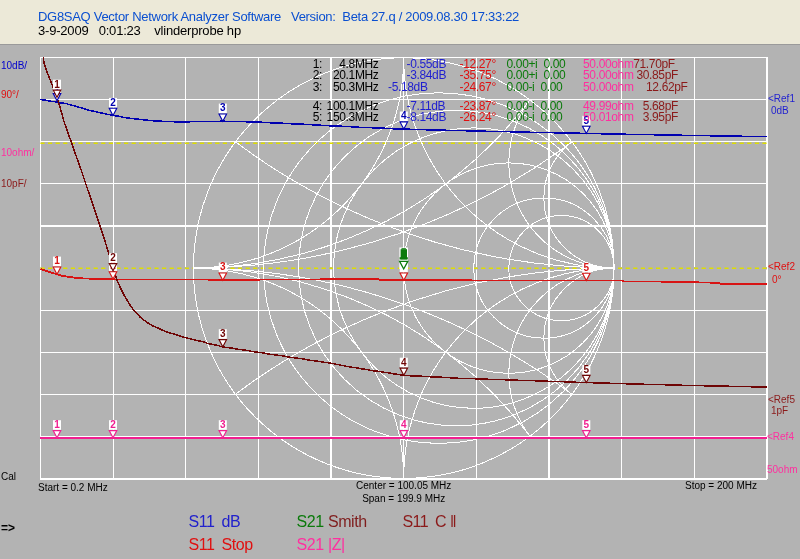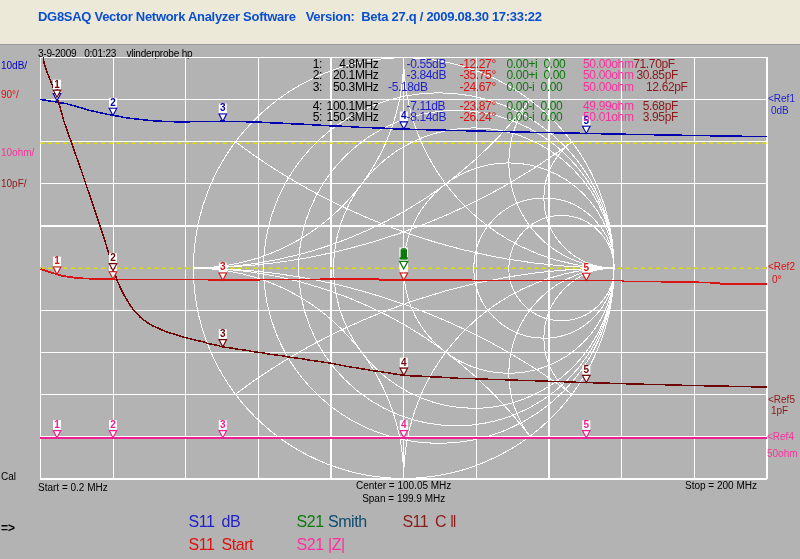--- a/index.html
+++ b/index.html
@@ -1,18 +1,18 @@
 <!DOCTYPE html>
 <html><head><meta charset="utf-8"><style>
 html,body{margin:0;padding:0;width:800px;height:559px;overflow:hidden}
 body{background:#b3b3b3;font-family:"Liberation Sans",sans-serif;position:relative}
 .abs{position:absolute;white-space:nowrap}
 #band{left:0;top:0;width:800px;height:44px;background:#ece9d8;border-bottom:1px solid #9a9a9a}
-#title{left:38px;top:9px;font-size:13px;letter-spacing:-0.29px;font-weight:bold;color:#0a4fd0}
-#date{left:38px;top:48px;font-size:10px;letter-spacing:-0.2px;color:#000}
+#title{left:38px;top:9px;font-size:13px;letter-spacing:-0.29px;font-weight:normal;color:#0a4fd0}
+#date{left:38px;top:23px;font-size:13px;letter-spacing:-0.2px;color:#000}
 .lab{font-size:10px}
 .lg{font-size:16px;letter-spacing:-0.45px}
 .tr{position:absolute;left:0;top:0;width:800px;height:12px;font-size:12px;line-height:12px;letter-spacing:-0.35px}
 .c{position:absolute;white-space:nowrap}
 .k{color:#000;text-align:right}
 .b{color:#1f1fd0} .r{color:#e01010} .g{color:#0b7a0b} .m{color:#ff2f9f} .d{color:#8b1a1a}
 </style></head><body>
 <div class="abs" id="band"></div>
 <div class="abs" id="title">DG8SAQ Vector Network Analyzer Software&nbsp;&nbsp; Version:&nbsp; Beta 27.q / 2009.08.30 17:33:22</div>
 <div class="abs" id="date">3-9-2009&nbsp;&nbsp; 0:01:23&nbsp;&nbsp;&nbsp; vlinderprobe hp</div>
@@ -193,28 +193,28 @@
 <div class="abs lab" style="left:1px;top:89px;color:#e01010">90°/</div>
 <div class="abs lab" style="left:1px;top:147px;color:#ff2f9f">10ohm/</div>
 <div class="abs lab" style="left:1px;top:178px;color:#8b1a1a">10pF/</div>
 <div class="abs lab" style="left:768px;top:93px;color:#1f1fd0">&lt;Ref1</div>
 <div class="abs lab" style="left:771px;top:105px;color:#1f1fd0">0dB</div>
 <div class="abs lab" style="left:768px;top:261px;color:#e01010">&lt;Ref2</div>
 <div class="abs lab" style="left:772px;top:274px;color:#e01010">0°</div>
 <div class="abs lab" style="left:768px;top:394px;color:#8b1a1a">&lt;Ref5</div>
 <div class="abs lab" style="left:771px;top:405px;color:#8b1a1a">1pF</div>
 <div class="abs lab" style="left:767px;top:431px;color:#ff2f9f">&lt;Ref4</div>
-<div class="abs lab" style="left:767px;top:448px;color:#ff2f9f">50ohm</div>
+<div class="abs lab" style="left:767px;top:464px;color:#ff2f9f">50ohm</div>
 <div class="abs lab" style="left:38px;top:482px;color:#000">Start = 0.2 MHz</div>
 <div class="abs lab" style="left:303.7px;top:480px;width:200px;text-align:center;color:#000">Center = 100.05 MHz</div>
 <div class="abs lab" style="left:303.7px;top:493px;width:200px;text-align:center;color:#000">Span = 199.9 MHz</div>
 <div class="abs lab" style="left:685px;top:480px;color:#000">Stop = 200 MHz</div>
 <div class="abs" style="left:1px;top:471px;font-size:10px;color:#000">Cal</div>
 <div class="abs" style="left:1px;top:520.5px;font-size:12px;font-weight:bold;color:#000">=&gt;</div>
 <div class="abs lg" style="left:188.5px;top:512.5px;color:#2121cc">S11</div>
 <div class="abs lg" style="left:221.5px;top:512.5px;color:#2121cc">dB</div>
 <div class="abs lg" style="left:296.5px;top:512.5px;color:#0b7a0b">S21</div>
-<div class="abs lg" style="left:328px;top:512.5px;color:#0c4a6e">Smith</div>
+<div class="abs lg" style="left:328px;top:512.5px;color:#7f1d1d">Smith</div>
 <div class="abs lg" style="left:402.4px;top:512.5px;color:#8b1a1a">S11</div>
 <div class="abs lg" style="left:435px;top:512.5px;color:#8b1a1a">C ‖</div>
 <div class="abs lg" style="left:188.5px;top:536px;color:#e01010">S11</div>
-<div class="abs lg" style="left:221.5px;top:536px;color:#e01010">Start</div>
+<div class="abs lg" style="left:221.5px;top:536px;color:#e01010">Stop</div>
 <div class="abs lg" style="left:296.5px;top:536px;color:#ff2f9f">S21</div>
 <div class="abs lg" style="left:328px;top:536px;color:#ff2f9f">|Z|</div>
 </body></html>

